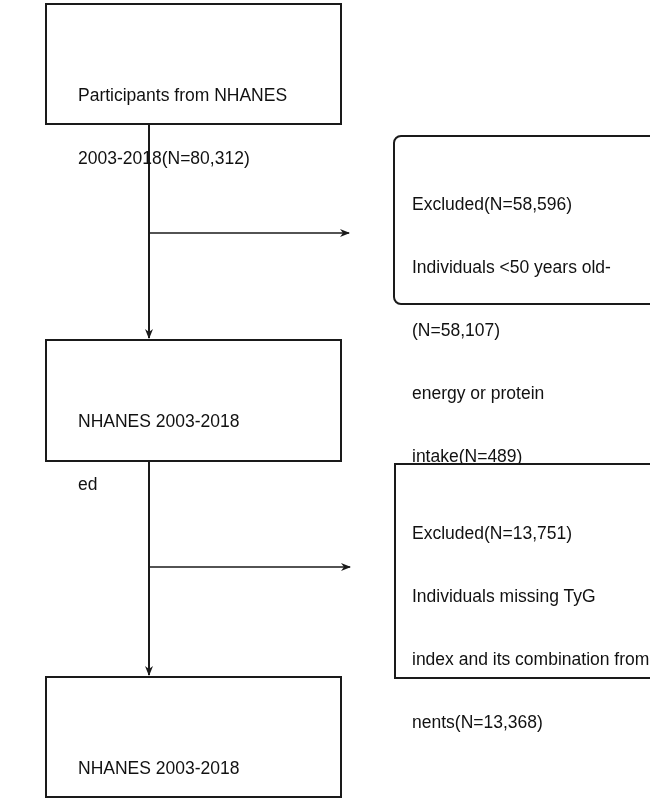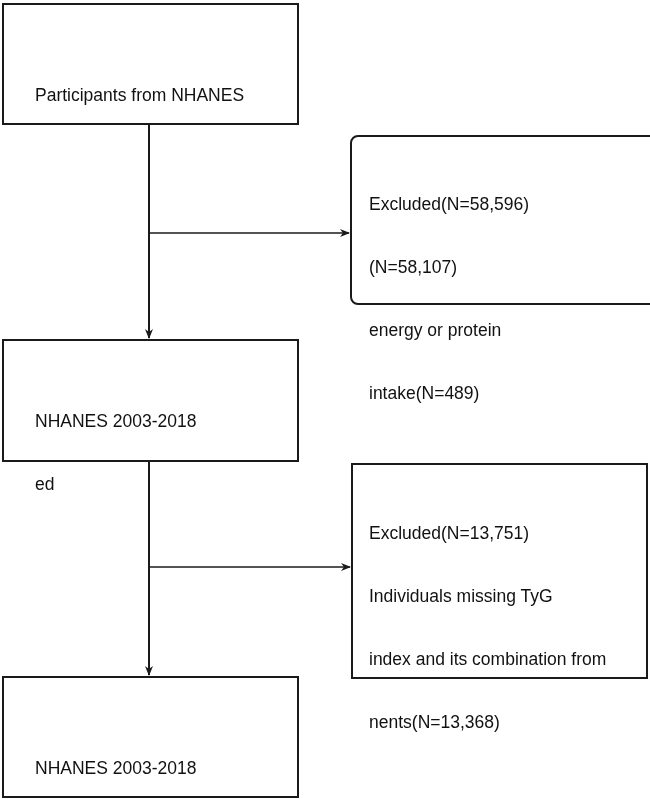--- a/index.html
+++ b/index.html
@@ -1,18 +1,18 @@
 <!DOCTYPE html>
 <html><head>
 <meta charset="utf-8">
 <style>
   html, body { margin: 0; padding: 0; background: #ffffff; }
   body { width: 650px; height: 799px; position: relative; overflow: hidden;
          font-family: "Liberation Sans", sans-serif; color: #111; }
-  .box { position: absolute; border: 2px solid #1a1a1a; box-sizing: border-box; background: #fff; }
+  .box { position: absolute; border: 2px solid #1a1a1a; box-sizing: border-box; background: #fff; margin-left: 43px; }
   .box .text { position: absolute; font-size: 17.5px; line-height: 21px; white-space: pre; }
   svg.conn { position: absolute; left: 0; top: 0; }
 </style>
 </head>
 <body>
 
 <svg class="conn" width="650" height="799">
   <defs>
     <marker id="ah" markerWidth="10" markerHeight="10" refX="9" refY="5" orient="auto" markerUnits="userSpaceOnUse">
       <path d="M0,1 L10,5 L0,9 L3,5 Z" fill="#1a1a1a"></path>
@@ -24,26 +24,28 @@
   <line x1="149" y1="233" x2="349" y2="233" stroke="#1a1a1a" stroke-width="1.5" marker-end="url(#ah)"></line>
 
   <line x1="149" y1="461" x2="149" y2="675" stroke="#1a1a1a" stroke-width="2" marker-end="url(#ah)"></line>
 
   <line x1="149" y1="567" x2="350" y2="567" stroke="#1a1a1a" stroke-width="1.5" marker-end="url(#ah)"></line>
 </svg>
 
 <div class="box" style="left:2px;top:3px;width:297px;height:122px;">
   <div class="text" style="left:31px;top:38px;">
     <div>Participants from NHANES</div>
+    <div>2003-2018(N=80,312)</div>
   </div>
 </div>
 
 <div class="box" style="left:350px;top:135px;width:324px;height:170px;border-radius:8px;">
   <div class="text" style="left:17px;top:15px;">
     <div>Excluded(N=58,596)</div>
+    <div>Individuals &lt;50 years old-</div>
     <div>(N=58,107)</div>
     <div>energy or protein</div>
     <div>intake(N=489)</div>
   </div>
 </div>
 
 <div class="box" style="left:2px;top:339px;width:297px;height:123px;">
   <div class="text" style="left:31px;top:28px;">
     <div>NHANES 2003-2018</div>
     <div>ed</div>

